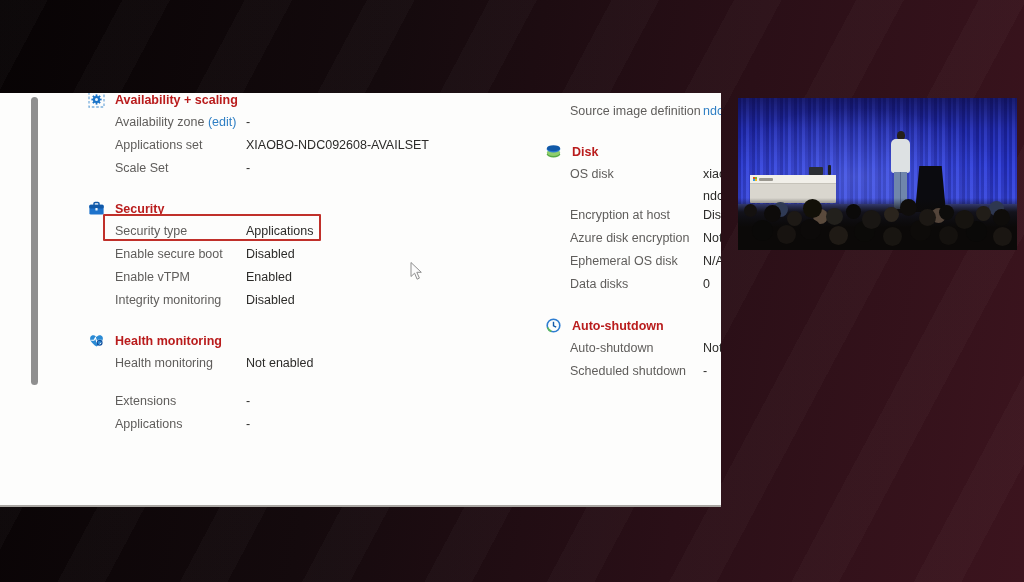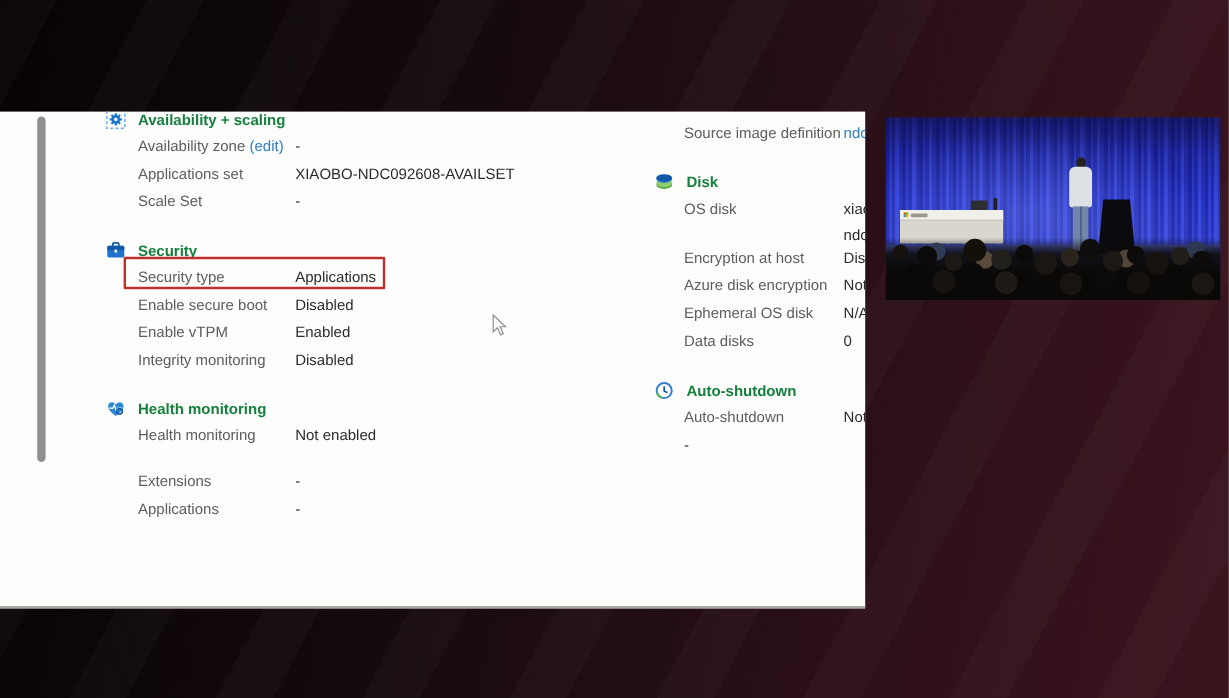--- a/index.html
+++ b/index.html
@@ -17,21 +17,21 @@
     position:absolute;left:0;top:93px;width:721px;height:412px;
     background:#fdfdfc;border-bottom:2px solid #a9a6a2;overflow:hidden;
     font-size:12.5px;color:#2e2d2b;
   }
   .scrollbar{position:absolute;left:31px;top:4px;width:7px;height:288px;background:#8f8f8f;border-radius:4px;}
   .col{position:absolute;top:-5px;}
   .left-col{left:88px;width:380px;}
   .right-col{left:545px;width:210px;}
   .sec{margin-top:17px;}
   .sec:first-child{margin-top:0;}
-  .sec-header{display:flex;align-items:center;gap:10px;height:23px;font-weight:700;color:#15803d;}
+  .sec-header{display:flex;align-items:center;gap:10px;height:23px;font-weight:700;color:#b91c1c;}
   .sec-header svg{flex:0 0 17px;}
   .row{display:flex;align-items:flex-start;padding-left:27px;line-height:23px;}
   .sec .row:first-of-type{margin-top:-2px;}
   .row-label{flex:0 0 131px;color:#5f5d5b;}
   .right-col .row-label{flex:0 0 133px;}
   .right-col .row{padding-left:25px;}
   .row-value{color:#2c2b29;white-space:nowrap;}
   .link{color:#2f7fc4;}
   .src-row{margin-top:12px;}
   .enc-row{margin-top:-3px;}
@@ -228,20 +228,21 @@
           <path d="M8.5 4.8 V8.8 L11.2 10.2" fill="none" stroke="#1159a8" stroke-width="1.4"></path>
           <path d="M2.6 10.4 A6.3 6.3 0 0 0 6.4 14.4" fill="none" stroke="#5cb85c" stroke-width="1.8"></path>
         </svg>
         <span>Auto-shutdown</span>
       </div>
       <div class="row">
         <span class="row-label">Auto-shutdown</span>
         <span class="row-value">Not</span>
       </div>
       <div class="row">
+        <span class="row-label">Scheduled shutdown</span>
         <span class="row-value">-</span>
       </div>
     </div>
   </div>
 
   <div class="highlight-box"></div>
 </div>
 
 <svg class="cursor" width="16" height="21" viewBox="0 0 16 21">
   <path d="M4 1.5 L4 15.5 L7.6 12.2 L10.1 18.2 L12.4 17.1 L9.8 11.3 L14.3 11.3 Z" fill="#fbfbfb" stroke="#8f8f8f" stroke-width="1"></path>

